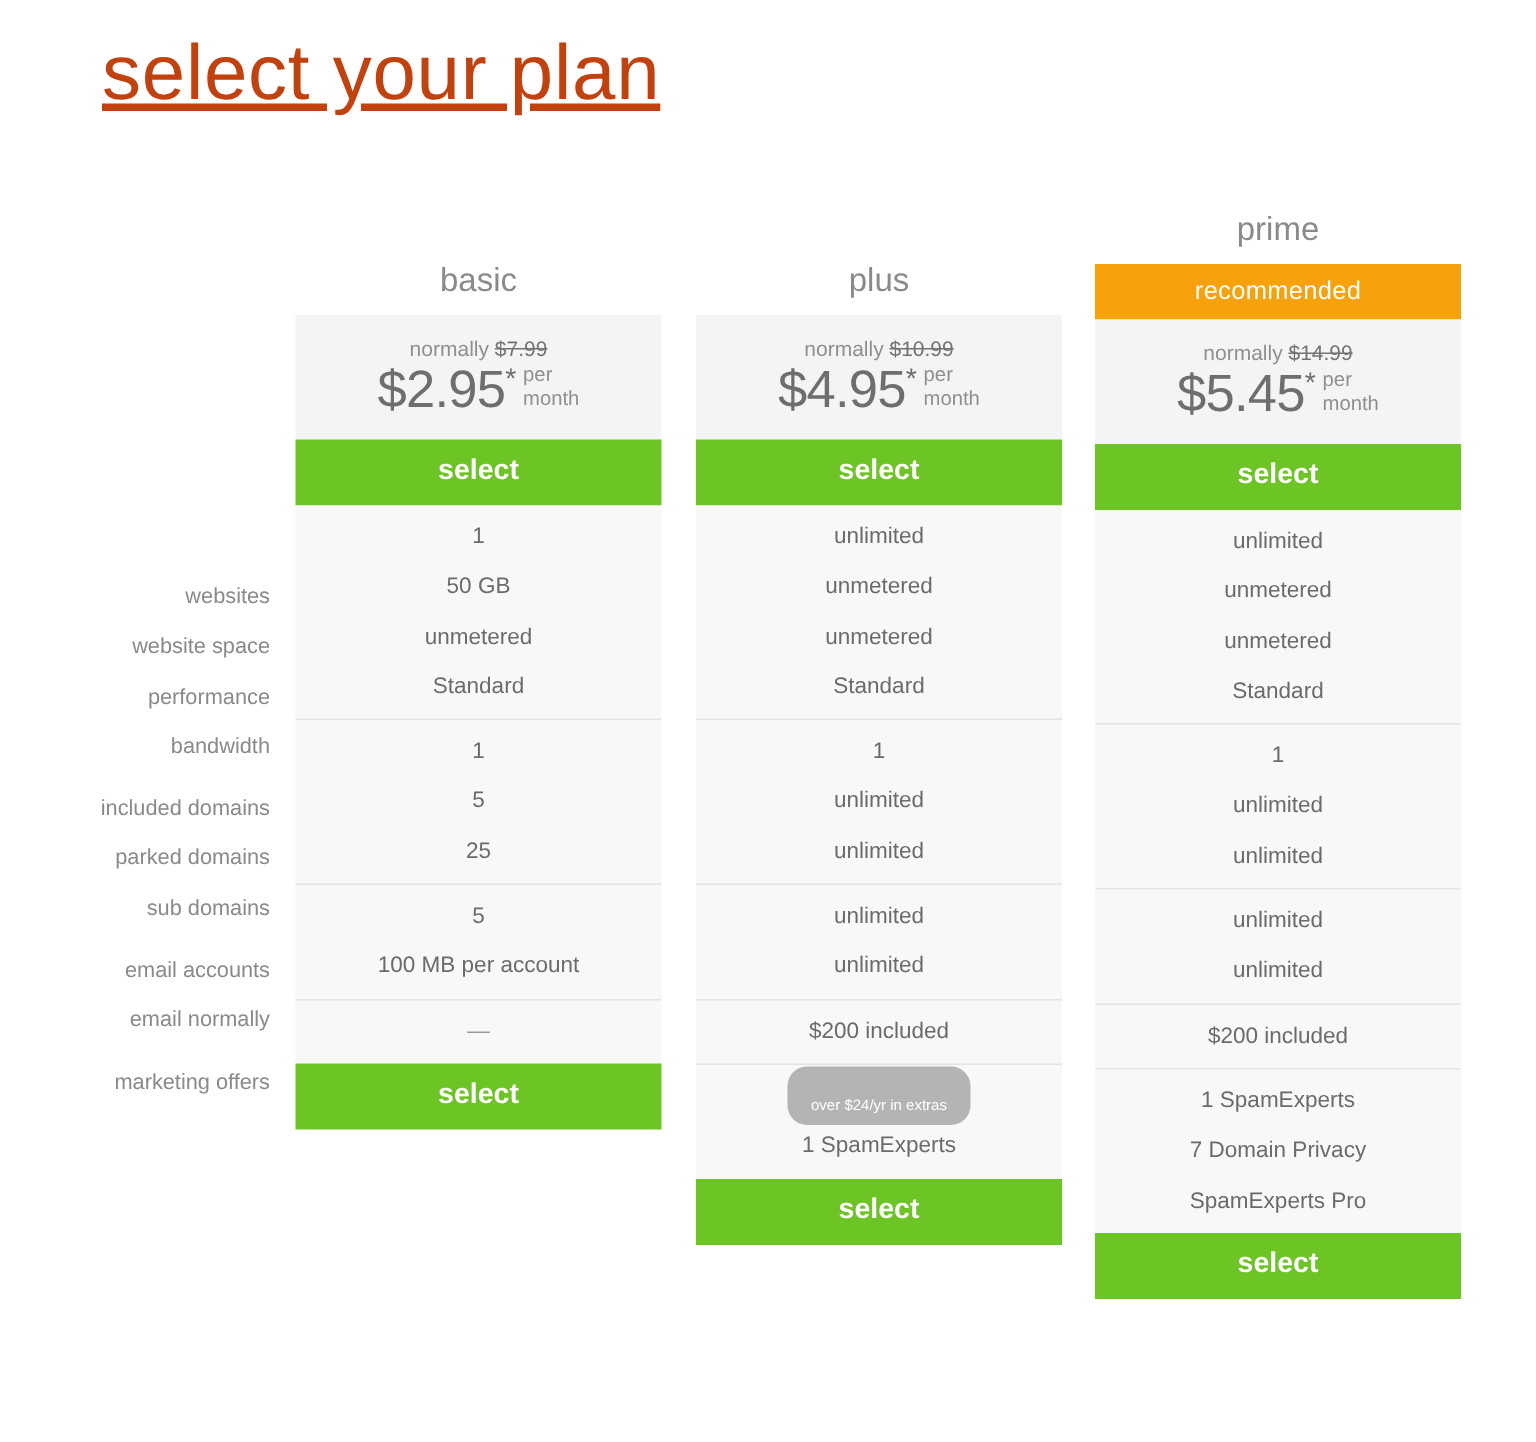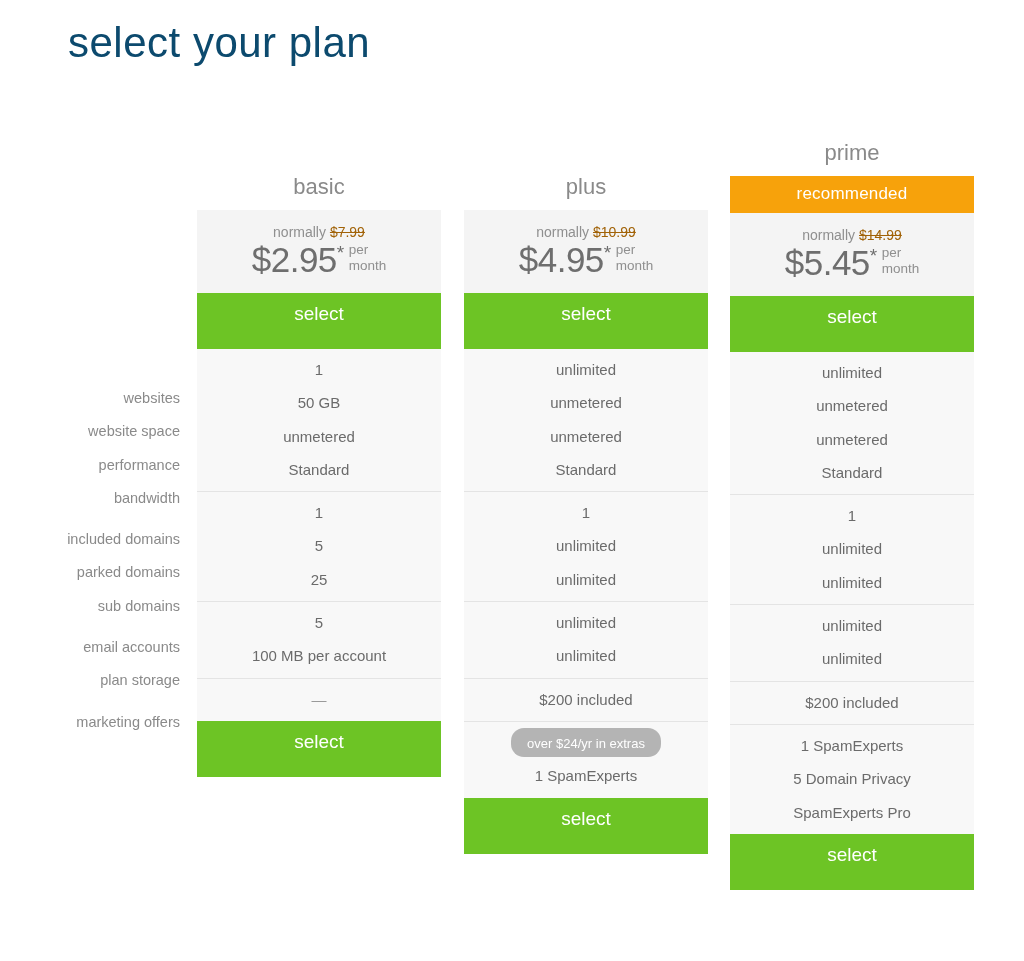--- a/index.html
+++ b/index.html
@@ -9,25 +9,26 @@
     background: #ffffff;
     font-family: "Liberation Sans", sans-serif;
     color: #6b6b6b;
     overflow: hidden;
   }
   #page { position: relative; width: 1024px; height: 961px; }
 
   .page-title {
     position: absolute;
     left: 68px; top: 18px;
-    font-size: 42px;
+    font-size: 52px;
     font-weight: 300;
-    color: #0c4a6e;
+    color: #c2410c;
     letter-spacing: 0.5px;
     line-height: 1.2;
+    text-decoration: underline;
   }
 
   
   .grid {
     position: absolute;
     left: 0; top: 140px;
     width: 1024px;
   }
 
   .row-labels {
@@ -74,21 +75,21 @@
 
   .price-box {
     background: #f4f4f4;
     padding: 14px 0 16px;
     text-align: center;
   }
   .normally {
     font-size: 14px;
     color: #8f8f8f;
   }
-  .normally s { color: #a16207; }
+  .normally s { color: #737373; }
   .price-line {
     margin-top: 2px;
     display: flex;
     align-items: flex-start;
     justify-content: center;
     gap: 5px;
   }
   .price {
     font-size: 35px;
     color: #6e6e6e;
@@ -103,22 +104,22 @@
     line-height: 1.15;
     text-align: left;
     padding-bottom: 2px;
   }
 
   .select-btn {
     background: #6dc425;
     color: #ffffff;
     text-align: center;
     font-size: 19px;
-    font-weight: 400;
-    padding: 10px 0 24px;
+    font-weight: 700;
+    padding: 10px 0 12px;
     cursor: pointer;
   }
   .select-btn.top { background: #6dc425; }
 
   .features {
     background: #f8f8f8;
     padding: 0;
   }
   .feat-group {
     border-bottom: 1px solid #e4e4e4;
@@ -132,22 +133,22 @@
     height: 33.3px;
     line-height: 33.3px;
     white-space: nowrap;
   }
   .feat.dash { color: #9a9a9a; }
 
   .pill {
     display: inline-block;
     border-radius: 13px;
     color: #ffffff;
-    font-size: 13px;
-    padding: 8px 16px 5px;
+    font-size: 10px;
+    padding: 21px 16px 5px;
     line-height: 1.25;
   }
   .pill.grey { background: #b4b4b4; }
   .pill.blue { background: #2196dd; }
   .pill-wrap { text-align: center; height: 33.3px; display: flex; align-items: center; justify-content: center; }
 
   .spacer-top { height: 34px; }
 </style>
 </head>
 <body>
@@ -163,21 +164,21 @@
       <div class="row-label">websites</div>
       <div class="row-label">website space</div>
       <div class="row-label">performance</div>
       <div class="row-label">bandwidth</div>
       <div class="label-gap"></div>
       <div class="row-label">included domains</div>
       <div class="row-label">parked domains</div>
       <div class="row-label">sub domains</div>
       <div class="label-gap"></div>
       <div class="row-label">email accounts</div>
-      <div class="row-label">plan storage</div>
+      <div class="row-label">email normally</div>
       <div class="label-gap"></div>
       <div class="row-label">marketing offers</div>
     </div>
 
     <div class="col col-basic">
       <div class="spacer-top"></div>
       <div class="plan-name">basic</div>
       <div class="price-box">
         <div class="normally">
           <span>normally</span>
@@ -292,21 +293,21 @@
         </div>
         <div class="feat-group">
           <div class="feat">unlimited</div>
           <div class="feat">unlimited</div>
         </div>
         <div class="feat-group">
           <div class="feat">$200 included</div>
         </div>
         <div class="feat-group">
           <div class="feat">1 SpamExperts</div>
-          <div class="feat">5 Domain Privacy</div>
+          <div class="feat">7 Domain Privacy</div>
           <div class="feat">SpamExperts Pro</div>
         </div>
       </div>
       <div class="select-btn">select</div>
     </div>
 
   </div>
 </div>
 
 </body></html>

